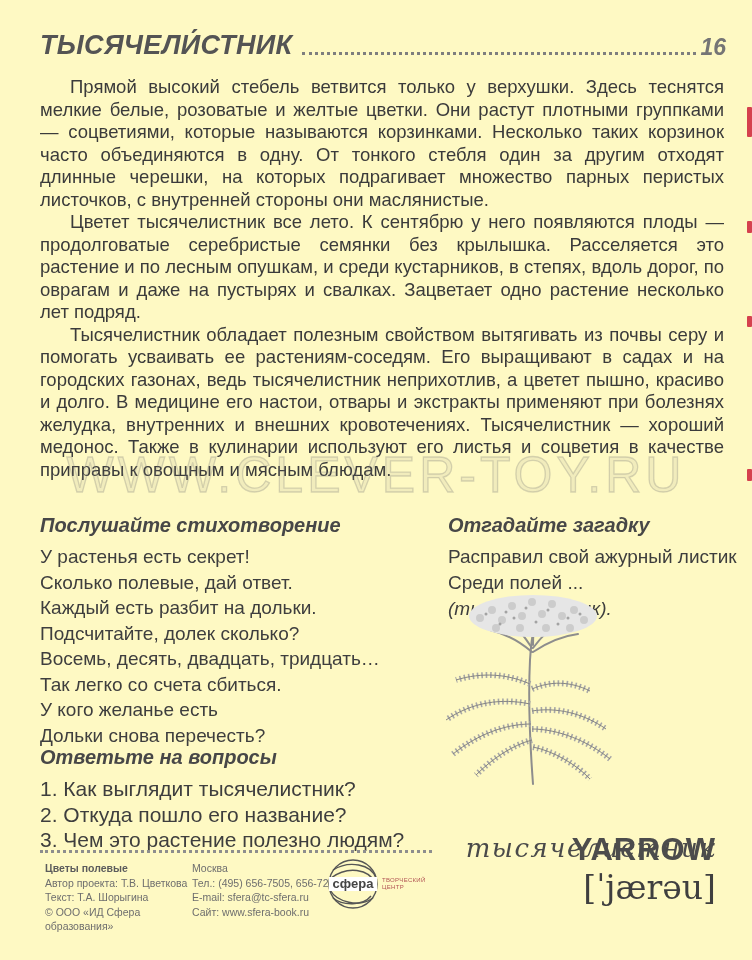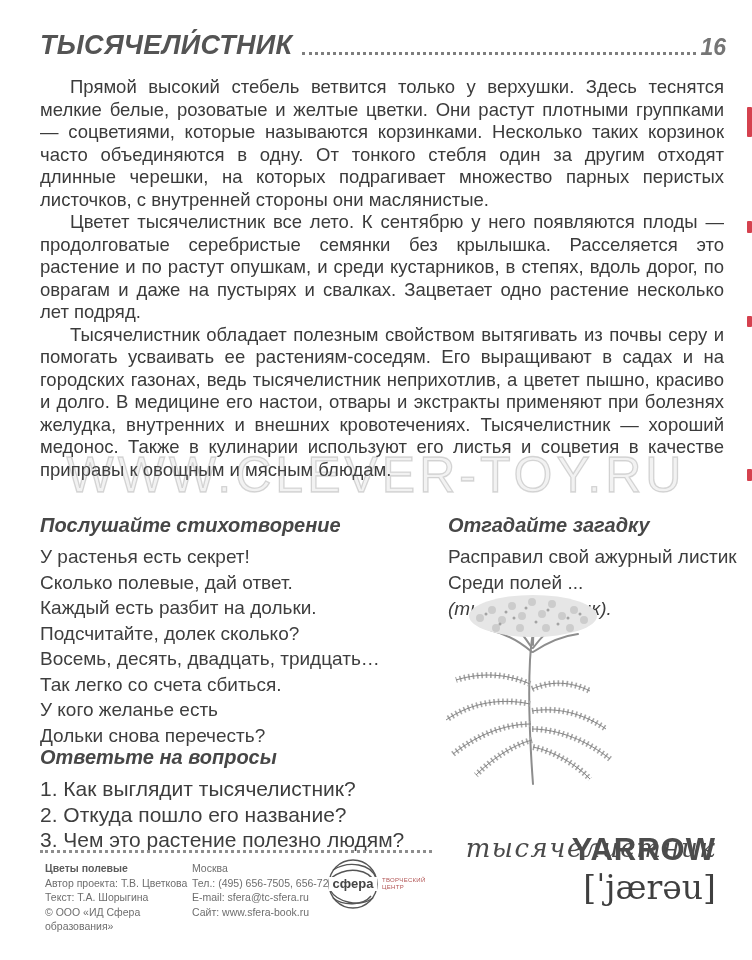--- a/index.html
+++ b/index.html
@@ -1,18 +1,18 @@
 <!DOCTYPE html>
 <html><head>
 <meta charset="utf-8">
 <style>
   html,body{margin:0;padding:0;background:#e9e9e9;}
   .page{
     position:relative; width:752px; height:960px; margin:0 auto;
-    background:#ffffff; overflow:hidden;
+    background:#fef9c3; overflow:hidden;
     font-family:"Liberation Sans", sans-serif; color:#3c3c3c;
   }
   
   .header{position:absolute; left:40px; right:26px; top:30px; display:flex; align-items:flex-end;}
   .title{font-size:27px; font-weight:bold; font-style:italic; color:#545454; letter-spacing:.3px; white-space:nowrap;}
   .leader{flex:1; border-bottom:3px dotted #7e7e7e; margin:0 4px 6px 10px; height:0;}
   .pageno{font-size:23px; font-weight:bold; font-style:italic; color:#757575;}
   
   .body-text{position:absolute; left:40px; top:76px; width:684px; font-size:18.5px; line-height:22.5px; text-align:justify; color:#3b3b3b;}
   .body-text p{margin:0; text-indent:30px;}
@@ -66,21 +66,21 @@
 <div class="page">
 
   <div class="header">
     <span class="title">ТЫСЯЧЕЛИ́СТНИК</span>
     <span class="leader"></span>
     <span class="pageno">16</span>
   </div>
 
   <div class="body-text">
     <p>Прямой высокий стебель ветвится только у верхушки. Здесь теснятся мелкие белые, розоватые и желтые цветки. Они растут плотными группками — соцветиями, которые называются корзинками. Несколько таких корзинок часто объединяются в одну. От тонкого стебля один за другим отходят длинные черешки, на которых подрагивает множество парных перистых листочков, с внутренней стороны они маслянистые.</p>
-    <p>Цветет тысячелистник все лето. К сентябрю у него появляются плоды — продолговатые серебристые семянки без крылышка. Расселяется это растение и по растут опушкам, и среди кустарников, в степях, вдоль дорог, по оврагам и даже на пустырях и свалках. Зацветает одно растение несколько лет подряд.</p>
+    <p>Цветет тысячелистник все лето. К сентябрю у него появляются плоды — продолговатые серебристые семянки без крылышка. Расселяется это растение и по лесным опушкам, и среди кустарников, в степях, вдоль дорог, по оврагам и даже на пустырях и свалках. Зацветает одно растение несколько лет подряд.</p>
     <p>Тысячелистник обладает полезным свойством вытягивать из почвы серу и помогать усваивать ее растениям-соседям. Его выращивают в садах и на городских газонах, ведь тысячелистник неприхотлив, а цветет пышно, красиво и долго. В медицине его настои, отвары и экстракты применяют при болезнях желудка, внутренних и внешних кровотечениях. Тысячелистник — хороший медонос. Также в кулинарии используют его листья и соцветия в качестве приправы к овощным и мясным блюдам.</p>
   </div>
 
   <div class="watermark">WWW.CLEVER-TOY.RU</div>
 
   <div class="col-left">
     <div class="section-heading">Послушайте стихотворение</div>
     <div class="poem-line">У растенья есть секрет!</div>
     <div class="poem-line">Сколько полевые, дай ответ.</div>
     <div class="poem-line">Каждый есть разбит на дольки.</div>

